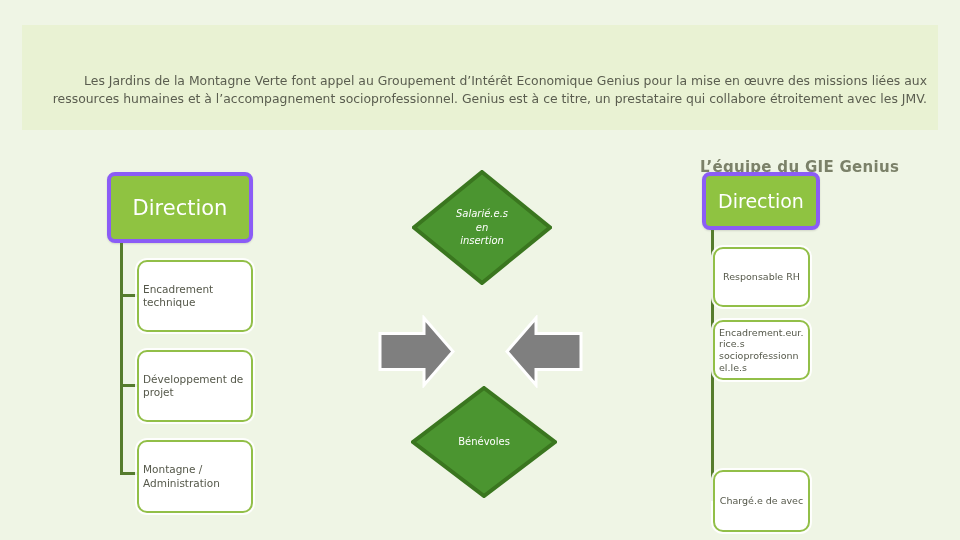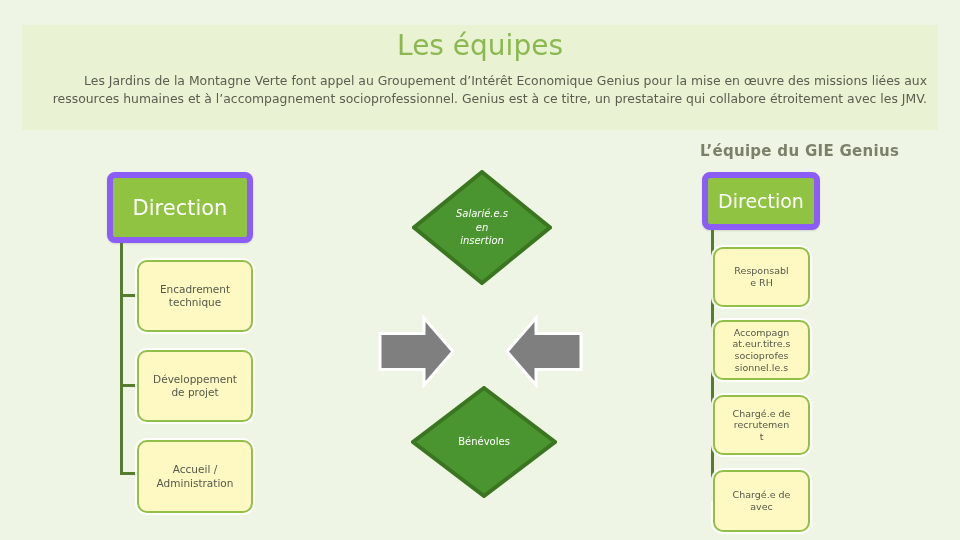--- a/index.html
+++ b/index.html
@@ -24,45 +24,45 @@
     position:absolute; left:33px; top:72px; width:894px;
     text-align:right; font-size:12.4px; line-height:1.42; color:#5a5d4f;
   }
 
   
   .section-heading {
     position:absolute; top:142px; font-size:15px; font-weight:bold;
     color:#7b8169; letter-spacing:0.3px;
   }
   .heading-left  { left:88px; }
-  .heading-right { left:700px; }
+  .heading-right { left:700px;margin-top:16px; }
 
   
   .root-box {
-    position:absolute; background:#8fc341; border:6px solid #8b5cf6;
+    position:absolute; background:#8fc341; border:4px solid #8b5cf6;
     border-radius:8px; color:#ffffff; display:flex; align-items:center;
     justify-content:center; box-shadow:0 1px 2px rgba(0,0,0,0.12);
   }
   .root-left  { left:107px; top:172px; width:146px; height:71px; font-size:21px; }
   .root-right { left:702px; top:172px; width:118px; height:58px; font-size:19px; }
 
   
   .line { position:absolute; background:#567c2d; }
   .trunk-left  { left:120px; top:243px; width:3px;  height:232px; }
   .elbow       { left:120px; width:19px; height:3px; }
   .elbow-1 { top:294px; } .elbow-2 { top:384px; } .elbow-3 { top:472px; }
   .trunk-right { left:711px; top:230px; width:3px; height:271px; }
 
   
   .child-box {
-    position:absolute; background:#fef9c3; border:2px solid #92bf48;
+    position:absolute; background:#ffffff; border:2px solid #92bf48;
     border-radius:10px; color:#55584a; display:flex; align-items:center;
-    justify-content:center; text-align:center;
+    justify-content:center; text-align:left;
     box-shadow:0 0 0 2px rgba(255,255,255,0.9);
-    padding:17px; overflow:hidden;
+    padding:4px; overflow:hidden;
   }
   .child-left  { left:137px; width:116px; height:72px; font-size:10.5px; line-height:1.25; }
   .cl-1 { top:260px; } .cl-2 { top:350px; } .cl-3 { top:440px; height:73px; }
   .child-right { left:713px; width:97px; height:60px; font-size:9.5px; line-height:1.22;
                  overflow-wrap:anywhere; }
   .cr-1 { top:247px; } .cr-2 { top:320px; } .cr-3 { top:395px; } .cr-4 { top:470px; height:62px; }
 
   
   .diamond-wrap { position:absolute; }
   .diamond-top    { left:412px; top:170px; width:140px; height:115px;font-style:italic; }
@@ -78,39 +78,37 @@
   .arrow-wrap { position:absolute; }
   .arrow-right-pos { left:378px; top:315px; }
   .arrow-left-pos  { left:503px; top:315px; }
 </style>
 </head>
 <body>
 
 <div class="slide">
 
   <div class="band"></div>
-  <div class="slide-title">Les équipes</div>
   <div class="slide-subtitle">Les Jardins de la Montagne Verte font appel au Groupement d’Intérêt Economique Genius pour la mise en œuvre des missions liées aux ressources humaines et à l’accompagnement socioprofessionnel. Genius est à ce titre, un prestataire qui collabore étroitement avec les JMV.</div>
 
   <div class="section-heading heading-right">L’équipe du GIE Genius</div>
 
   <div class="root-box root-left">Direction</div>
   <div class="line trunk-left"></div>
   <div class="line elbow elbow-1"></div>
   <div class="line elbow elbow-2"></div>
   <div class="line elbow elbow-3"></div>
   <div class="child-box child-left cl-1">Encadrement technique</div>
   <div class="child-box child-left cl-2">Développement de projet</div>
-  <div class="child-box child-left cl-3">Accueil / Administration</div>
+  <div class="child-box child-left cl-3">Montagne / Administration</div>
 
   <div class="root-box root-right">Direction</div>
   <div class="line trunk-right"></div>
   <div class="child-box child-right cr-1">Responsable RH</div>
-  <div class="child-box child-right cr-2">Accompagnat.eur.titre.s socioprofessionnel.le.s</div>
-  <div class="child-box child-right cr-3">Chargé.e de recrutement</div>
+  <div class="child-box child-right cr-2">Encadrement.eur.rice.s socioprofessionnel.le.s</div>
   <div class="child-box child-right cr-4">Chargé.e de avec</div>
 
   <div class="diamond-wrap diamond-top">
     <svg width="140" height="115" viewBox="0 0 140 115">
       <polygon points="70,2 138,57.5 70,113 2,57.5" fill="#4b9530" stroke="#3a761f" stroke-width="4"></polygon>
     </svg>
     <div class="diamond-label">Salarié.e.s
 en
 insertion</div>
   </div>

